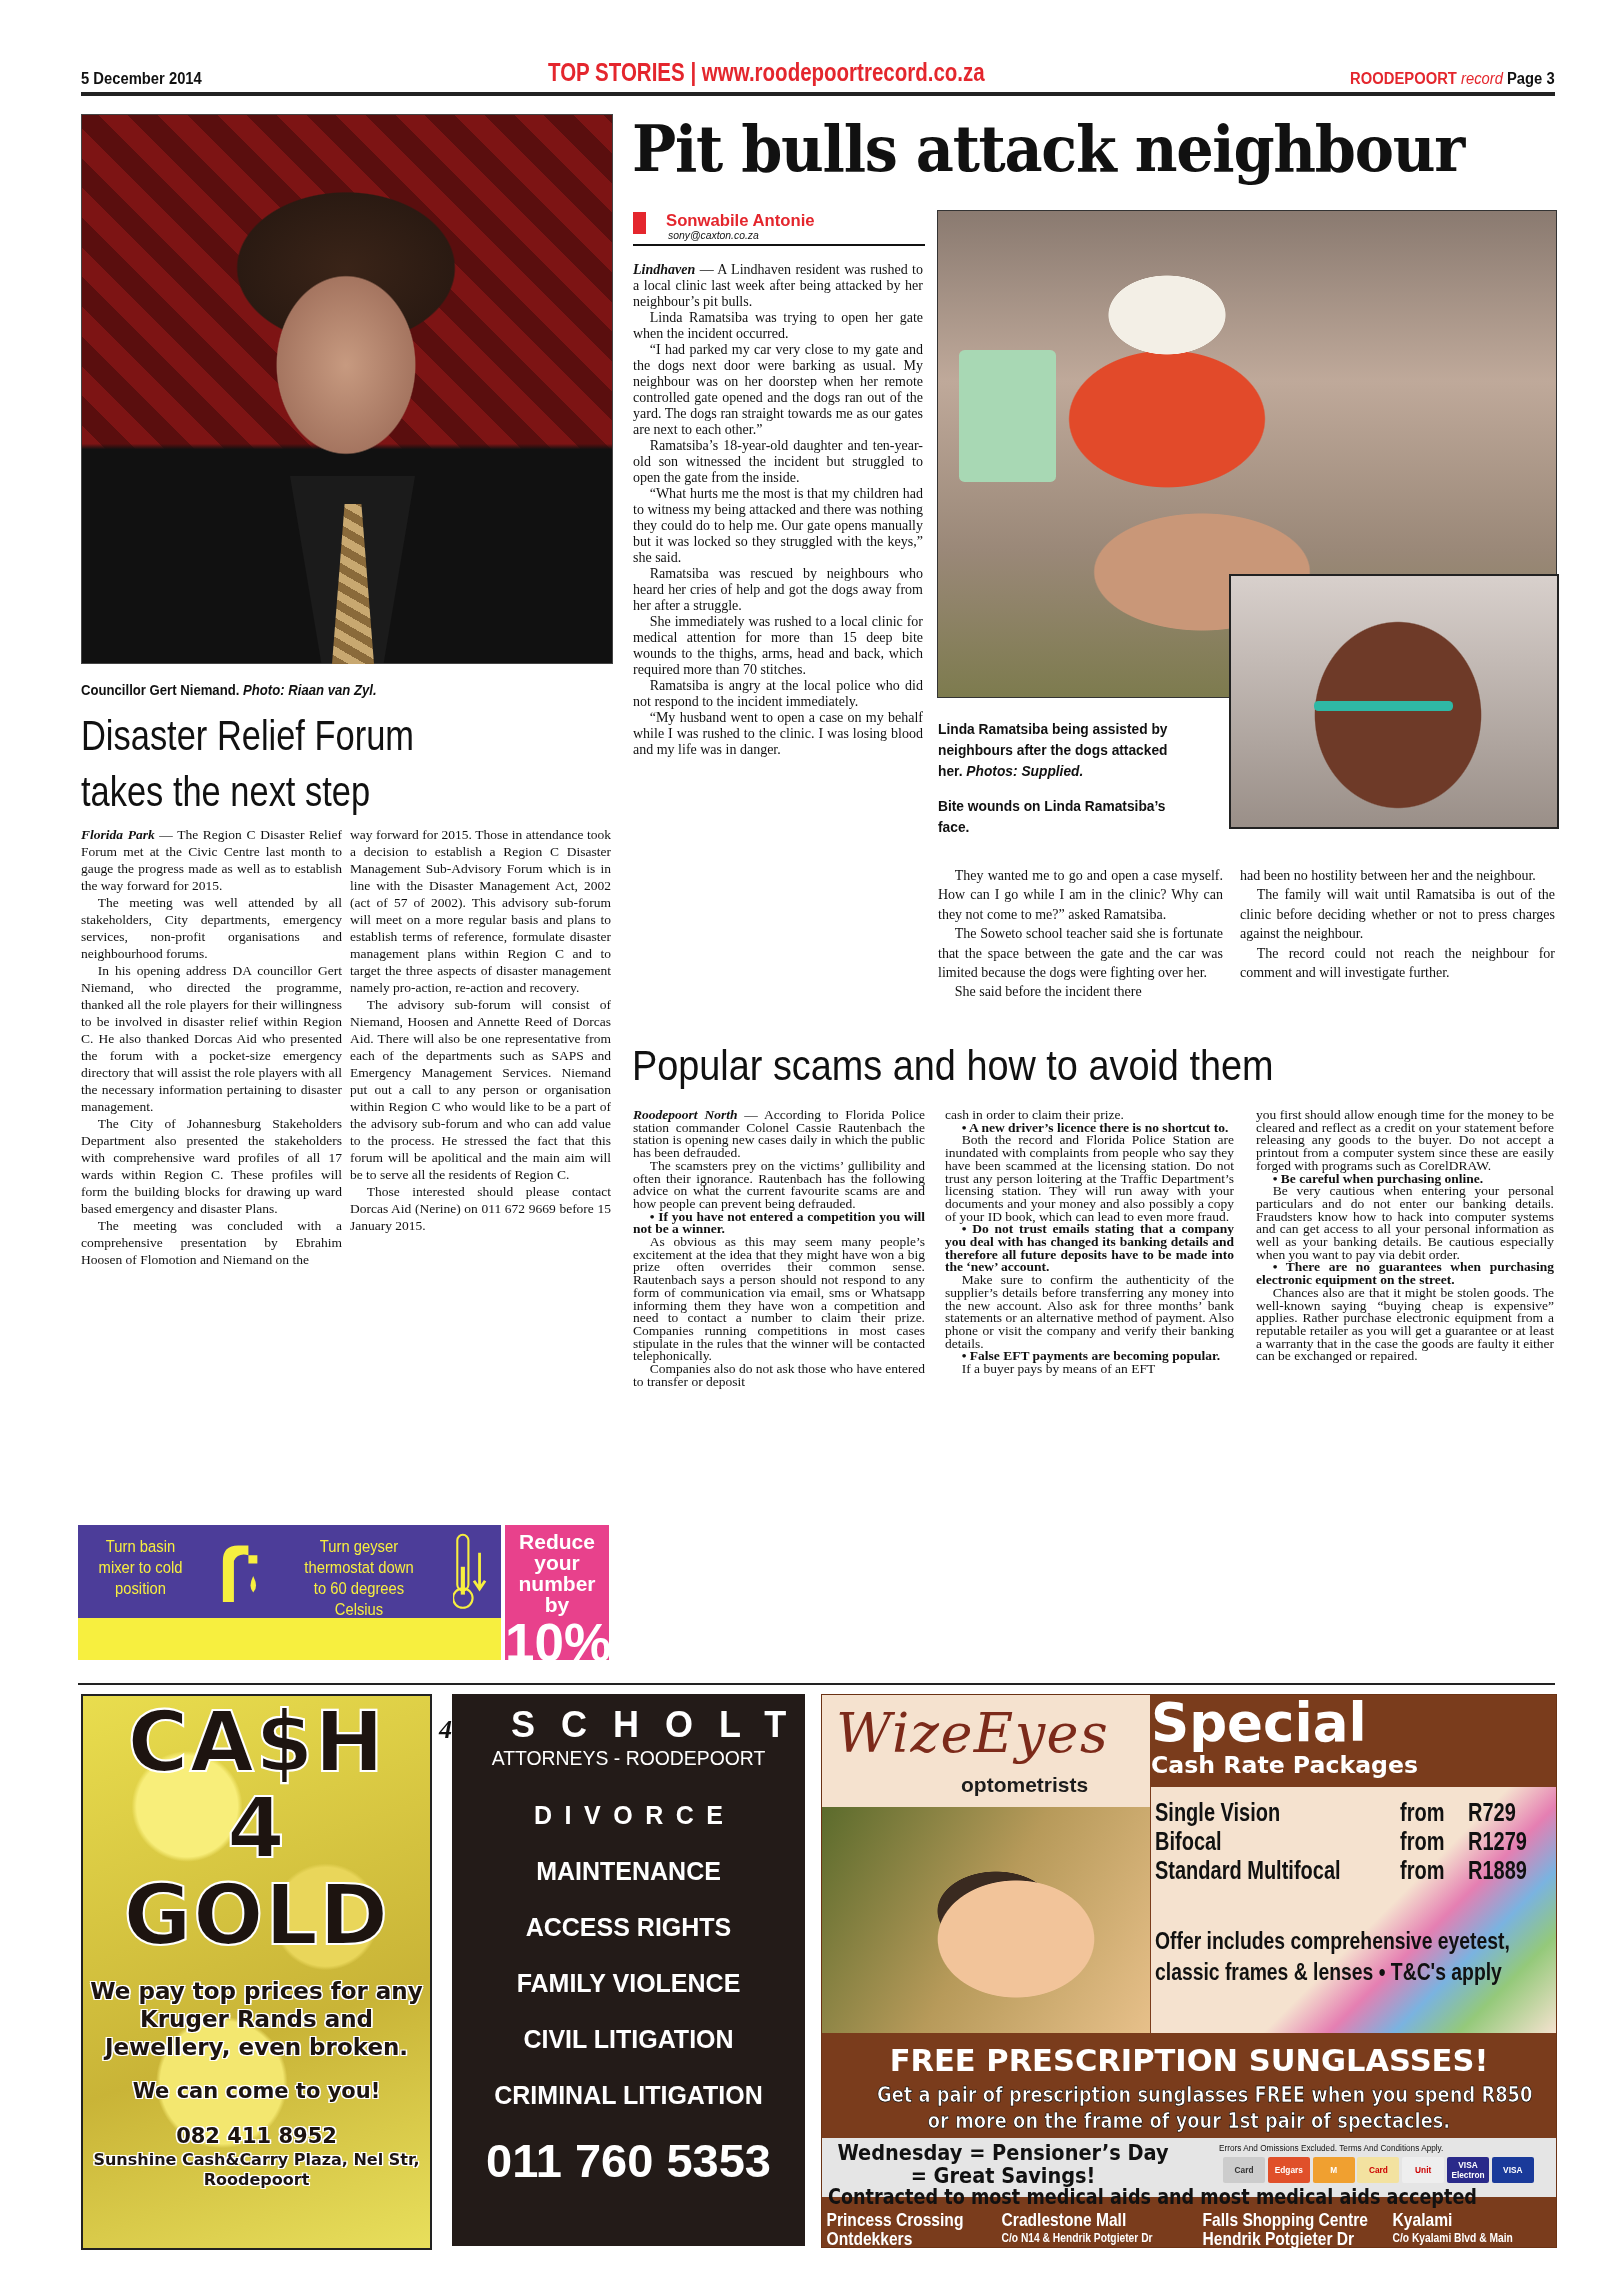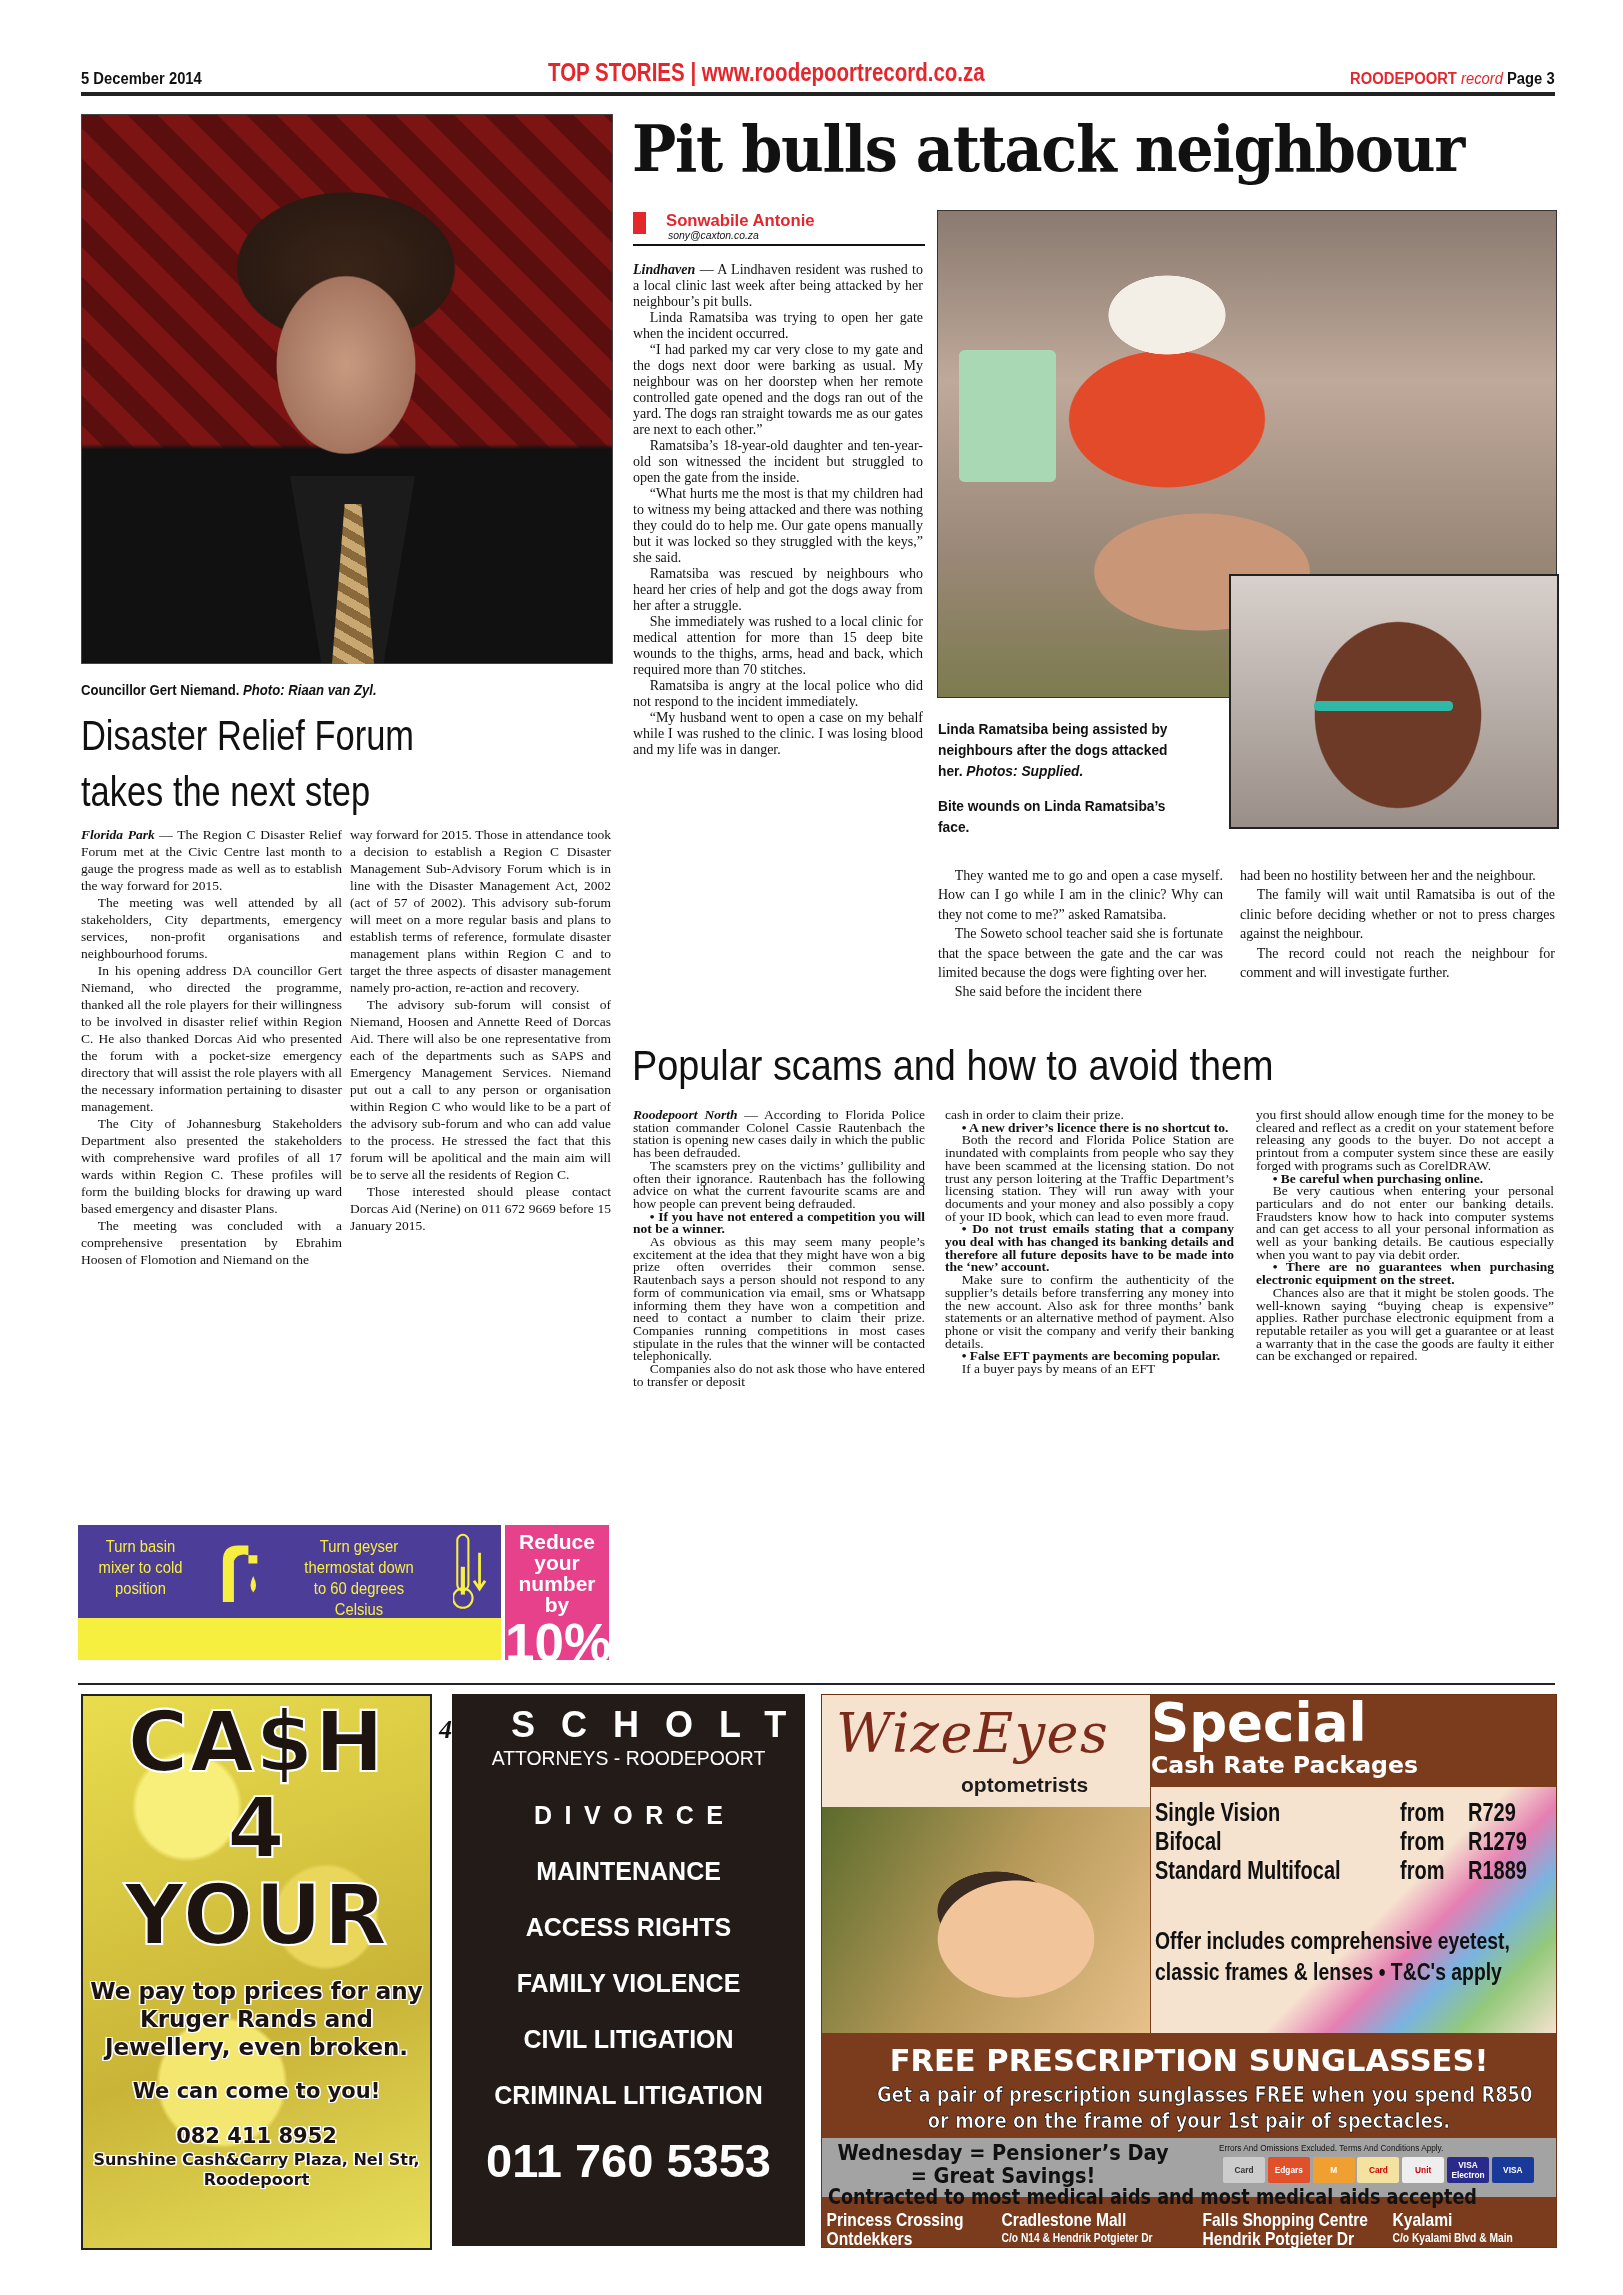--- a/index.html
+++ b/index.html
@@ -110,21 +110,21 @@
   .ad-wize .special-box { position:absolute; left:329px; top:0; width:405px; height:90px; background:#7a3c1c; color:#fff; text-align:left; font-family:"DejaVu Sans", sans-serif; }
   .ad-wize .special-box .t { font-weight: bold; font-size: 53px; line-height: 56px; }
   .ad-wize .special-box .s { font-weight: bold; font-size: 23.6px; line-height: 28px; }
   .ad-wize .pkg { position:absolute; left:329px; top:92px; width:405px; height:246px; background: linear-gradient(135deg,#f5e2cf 0 55%,#e57fb2 65%,#7ab3e0 75%,#94c97a 85%,#f5e2cf 100%); font-family:"Liberation Sans", sans-serif; }
   .ad-wize .pkg table { position:absolute; left: 4.2px; top: 11px; border-collapse: collapse; font-weight: bold; font-size: 25px; }
   .ad-wize .pkg td { padding: 0 12.5px 0 0; line-height: 29px; transform: scaleX(0.8); transform-origin: left; white-space:nowrap; }
   .ad-wize .pkg .offer { position:absolute; left:4.2px; top: 139px; width: 389px; font-weight:bold; font-size: 23.6px; line-height: 30.5px; transform: scaleX(0.82); transform-origin:left; white-space:nowrap; }
   .ad-wize .free { position:absolute; left:0; top:338px; width:734px; height:104px; text-align:center; color:#fff; font-family:"DejaVu Sans", sans-serif; }
   .ad-wize .free .h { font-weight:bold; font-size: 30.5px; line-height: 42px; margin-top: 7px; }
   .ad-wize .free .l { font-weight:bold; font-size: 21px; line-height: 26px; -webkit-text-stroke: 0.7px #000; transform: scaleX(0.85); white-space:nowrap; }
-  .ad-wize .strip { position:absolute; left:0; top:443px; width:734px; height:59px; background:#a3a3a3; font-family:"DejaVu Sans", sans-serif; }
+  .ad-wize .strip { position:absolute; left:0; top:443px; width:734px; height:59px; background:#e5e5e5; font-family:"DejaVu Sans", sans-serif; }
   .ad-wize .strip .wed { position:absolute; left: 5.6px; top: 2.8px; width: 389px; text-align:center; font-weight:bold; font-size: 21.5px; line-height: 23.6px; transform: scaleX(0.9); transform-origin:left; }
   .ad-wize .strip .err { position:absolute; left: 397px; top: 4.2px; font: 9.7px "Liberation Sans", sans-serif; white-space:nowrap; transform: scaleX(0.85); transform-origin:left; }
   .ad-wize .strip .cards { position:absolute; left: 401px; top: 19.4px; display:flex; gap: 2.8px; }
   .ad-wize .strip .card { width: 42px; height: 26px; border-radius: 2.1px; font: bold 8.3px "Liberation Sans", sans-serif; color:#fff; display:flex; align-items:center; justify-content:center; text-align:center; }
   .ad-wize .strip .contract { position:absolute; left: 5.6px; top: 46px; font-weight:bold; font-size: 21.5px; white-space:nowrap; transform: scaleX(0.82); transform-origin:left; }
   .ad-wize .branches { position:absolute; left: 0; top: 515px; width: 734px; display:flex; color:#fff; font-family:"Liberation Sans", sans-serif; font-weight:bold; }
   .ad-wize .br { padding-left: 5.6px; font-size: 19px; line-height: 19.4px; transform: scaleX(0.82); transform-origin: left; white-space: nowrap; }
   .ad-wize .br .small { font-size: 12.5px; }
 </style>
 </head>
@@ -259,21 +259,21 @@
   <p>Be very cautious when entering your personal particulars and do not enter our banking details. Fraudsters know how to hack into computer systems and can get access to all your personal information as well as your banking details. Be cautious especially when you want to pay via debit order.</p>
   <p class="bullet">• There are no guarantees when purchasing electronic equipment on the street.</p>
   <p>Chances also are that it might be stolen goods. The well-known saying “buying cheap is expensive” applies. Rather purchase electronic equipment from a reputable retailer as you will get a guarantee or at least a warranty that in the case the goods are faulty it either can be exchanged or repaired.</p>
 </div>
 
 <div class="abs section-rule"></div>
 
 <div class="abs ad-gold">
   <div class="big">CA$H</div>
   <div class="big">4</div>
-  <div class="big">YOUR</div>
+  <div class="big">GOLD</div>
   <div class="mid">We pay top prices for any Kruger Rands and Jewellery, even broken.</div>
   <div class="cta">We can come to you!</div>
   <div class="cta">082 411 8952</div>
   <div class="addr">Sunshine Cash&amp;Carry Plaza, Nel Str, Roodepoort</div>
 </div>
 
 <div class="abs ad-scholtz">
   <div class="name">SCHOLTZ</div>
   <div class="sub">ATTORNEYS - ROODEPOORT</div>
   <div class="svc spaced">DIVORCE</div>

